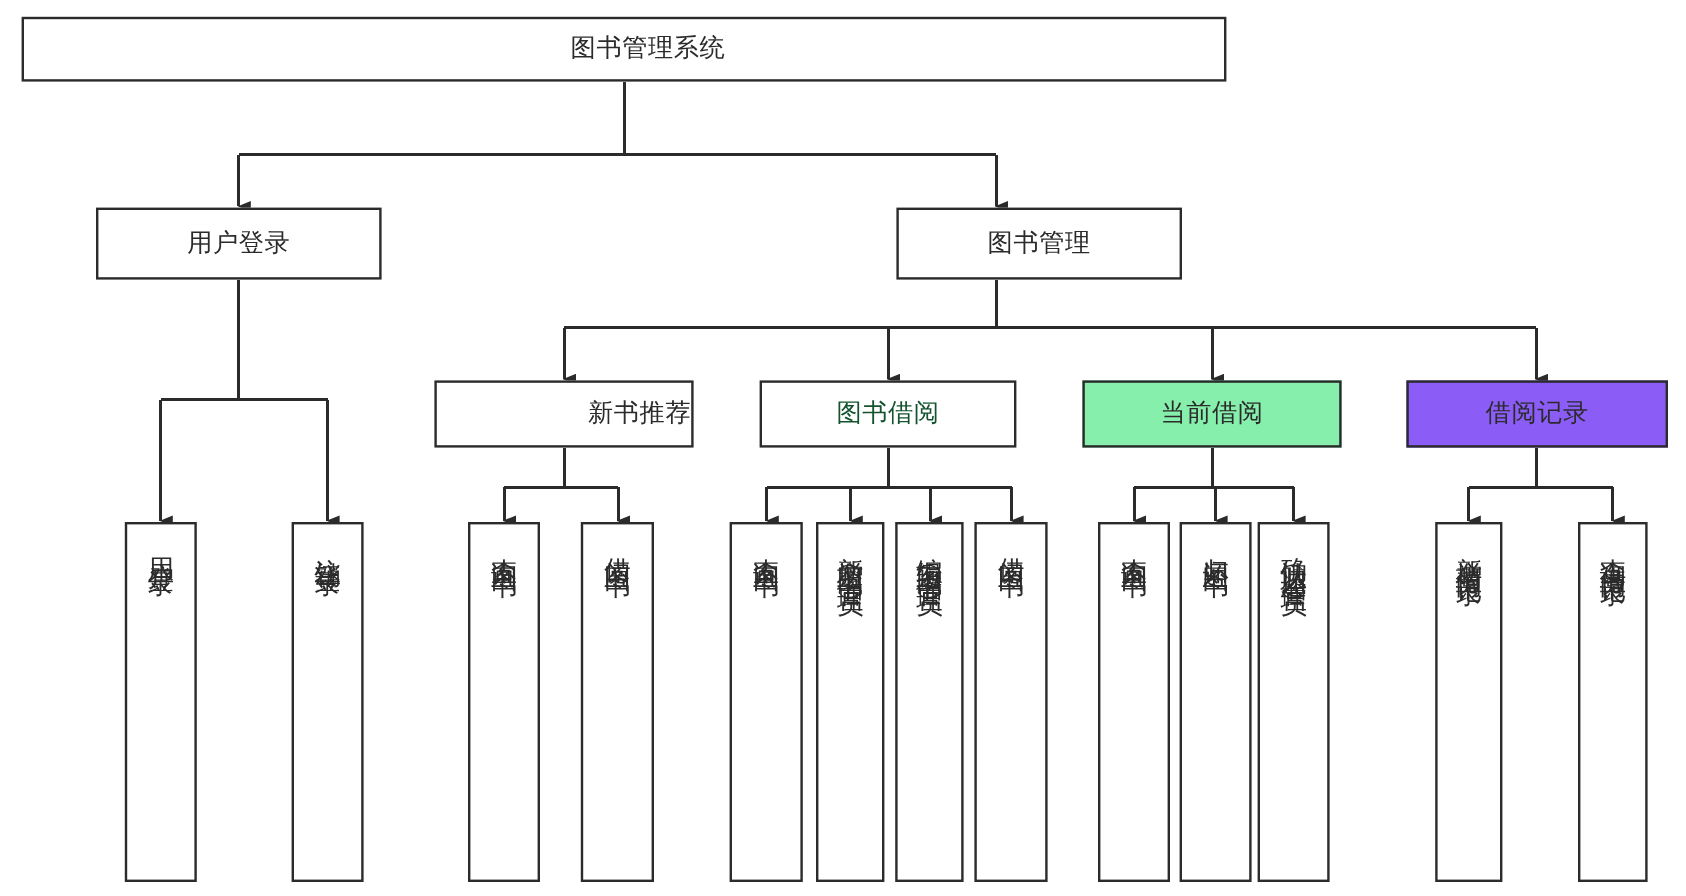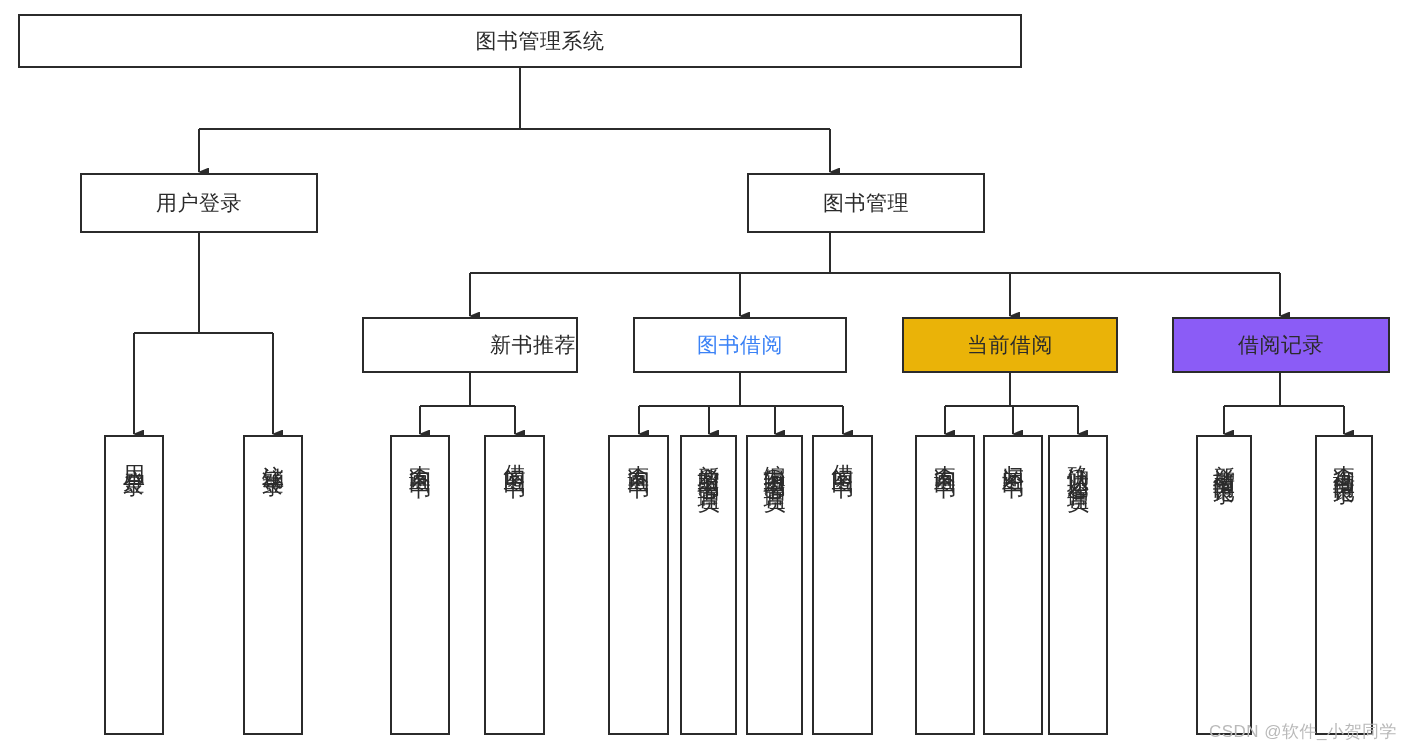--- a/index.html
+++ b/index.html
@@ -132,23 +132,23 @@
       <div class="node-box horizontal" style="left: 80px; top: 173px; width: 238px; height: 60px; border-color: rgb(43, 43, 43); background: rgb(255, 255, 255);">
         <span class="node-label" style="color: rgb(43, 43, 43);">用户登录</span>
       </div>
       <div class="node-box horizontal" style="left: 747px; top: 173px; width: 238px; height: 60px; border-color: rgb(43, 43, 43); background: rgb(255, 255, 255);">
         <span class="node-label" style="color: rgb(43, 43, 43);">图书管理</span>
       </div>
       <div class="node-box horizontal" style="left: 362px; top: 317px; width: 216px; height: 56px; border-color: rgb(43, 43, 43); background: rgb(255, 255, 255); justify-content: flex-end;">
         <span class="node-label" style="color: rgb(43, 43, 43);">新书推荐</span>
       </div>
       <div class="node-box horizontal" style="left: 633px; top: 317px; width: 214px; height: 56px; border-color: rgb(43, 43, 43); background: rgb(255, 255, 255);">
-        <span class="node-label" style="color: #3b82f6;">图书借阅</span>
+        <span class="node-label" style="color: #14532d;">图书借阅</span>
       </div>
-      <div class="node-box horizontal" style="left: 902px; top: 317px; width: 216px; height: 56px; border-color: rgb(43, 43, 43); background: #eab308;">
+      <div class="node-box horizontal" style="left: 902px; top: 317px; width: 216px; height: 56px; border-color: rgb(43, 43, 43); background: #86efac;">
         <span class="node-label" style="color: rgb(43, 43, 43);">当前借阅</span>
       </div>
       <div class="node-box horizontal" style="left: 1172px; top: 317px; width: 218px; height: 56px; border-color: rgb(43, 43, 43); background: #8b5cf6;">
         <span class="node-label" style="color: rgb(43, 43, 43);">借阅记录</span>
       </div>
       <div class="node-box vertical" style="left: 104px; top: 435px; width: 60px; height: 300px; border-color: rgb(43, 43, 43); background: rgb(255, 255, 255);">
         <span class="node-label" style="color: rgb(43, 43, 43);">用户登录</span>
       </div>
       <div class="node-box vertical" style="left: 243px; top: 435px; width: 60px; height: 300px; border-color: rgb(43, 43, 43); background: rgb(255, 255, 255);">
         <span class="node-label" style="color: rgb(43, 43, 43);">注销登录</span>
@@ -180,14 +180,13 @@
       <div class="node-box vertical" style="left: 1048px; top: 435px; width: 60px; height: 300px; border-color: rgb(43, 43, 43); background: rgb(255, 255, 255);">
         <span class="node-label" style="color: rgb(43, 43, 43);">确认归还（管理员）</span>
       </div>
       <div class="node-box vertical" style="left: 1196px; top: 435px; width: 56px; height: 300px; border-color: rgb(43, 43, 43); background: rgb(255, 255, 255);">
         <span class="node-label" style="color: rgb(43, 43, 43);">新增借阅记录</span>
       </div>
       <div class="node-box vertical" style="left: 1315px; top: 435px; width: 58px; height: 300px; border-color: rgb(43, 43, 43); background: rgb(255, 255, 255);">
         <span class="node-label" style="color: rgb(43, 43, 43);">查询借阅记录</span>
       </div>
     </div>
-  <div class="watermark">CSDN @软件_小贺同学</div>
 </div>
 
 </body></html>

